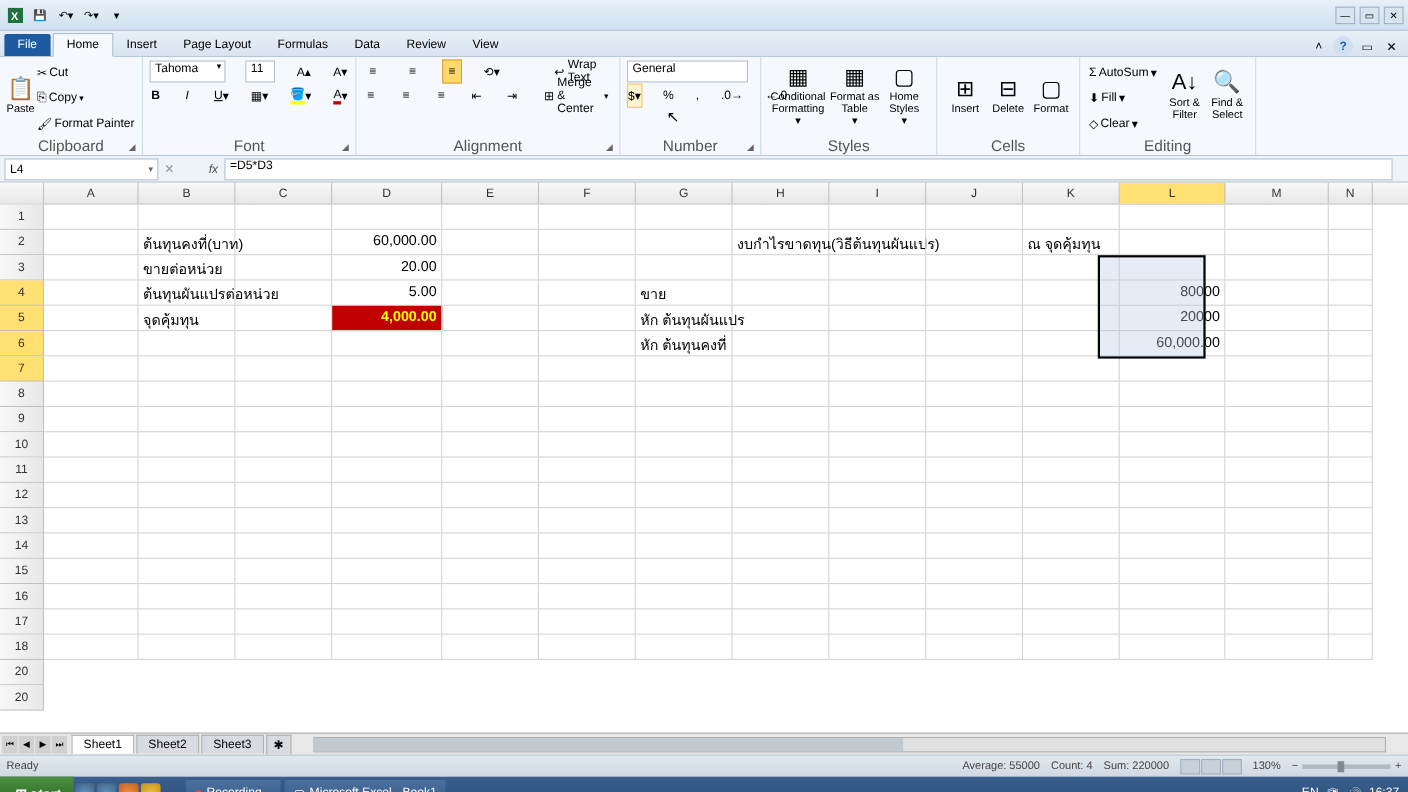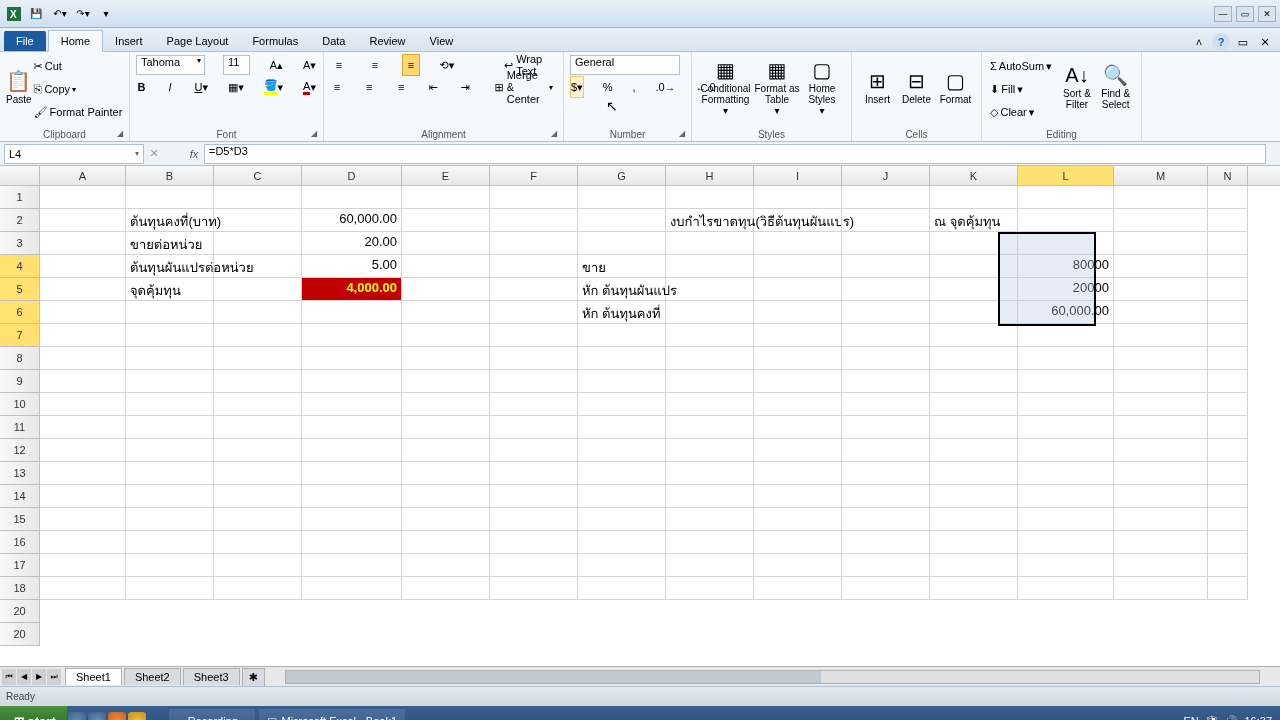--- a/index.html
+++ b/index.html
@@ -14,21 +14,21 @@
 
 .ribbon-tabs { height: 24px; background: linear-gradient(#e8f0f8,#d8e4f0); display:flex; align-items:flex-end; border-bottom:1px solid #b0c0d0; padding-left:4px; }
 .ribbon-tab { padding: 4px 12px; font-size:11px; cursor:pointer; }
 .ribbon-tab.file { background:#1d5ba0; color:#fff; border-radius:2px 2px 0 0; margin-right:2px; }
 .ribbon-tab.active { background:#f5f8fc; border:1px solid #b0c0d0; border-bottom:1px solid #f5f8fc; margin-bottom:-1px; }
 .ribbon-tabs-right { margin-left:auto; display:flex; gap:4px; padding-right:6px; }
 .ribbon-help { width:18px; height:18px; display:flex; align-items:center; justify-content:center; }
 
 .ribbon { height: 90px; background:#f5f8fc; border-bottom:1px solid #b0c0d0; display:flex; }
 .ribbon-group { border-right:1px solid #d0dce8; padding:2px 6px 0 6px; display:flex; flex-direction:column; position:relative; }
-.ribbon-group-label { position:absolute; bottom:1px; left:0; right:0; text-align:center; font-size:10px; color:#555;margin-top:32px; }
+.ribbon-group-label { position:absolute; bottom:1px; left:0; right:0; text-align:center; font-size:14px; color:#555;margin-top:32px; }
 .ribbon-group-launcher { position:absolute; bottom:2px; right:2px; width:10px; height:10px; font-size:8px; color:#666; }
 .ribbon-row { display:flex; align-items:center; gap:18px; height:22px; }
 .ribbon-big { display:flex; flex-direction:column; align-items:center; justify-content:center; width:42px; height:66px; font-size:10px; text-align:center; line-height:1.1; }
 .ribbon-big .icon { font-size:20px; margin-bottom:2px; }
 .rbtn { width:22px; height:22px; display:flex; align-items:center; justify-content:center; border:1px solid transparent; font-size:11px; }
 .rbtn.active { background:#ffd870; border-color:#e0a030; }
 .rbtn.hover-state { border-color:#f0c860; background:#fff3d0; }
 .font-select { width:94px; height:20px; border:1px solid #b0c0d0; background:#fff; padding:0 14px 0 4px; font-size:11px; position:relative; }
 .size-select { width:32px; height:20px; border:1px solid #b0c0d0; background:#fff; padding:0 10px 0 4px; font-size:11px; }
 .num-select { width:110px; height:20px; border:1px solid #b0c0d0; background:#fff; padding:0 14px 0 4px; font-size:11px; }
@@ -620,20 +620,38 @@
   <div class="sheet-tab inactive">Sheet2</div>
   <div class="sheet-tab inactive">Sheet3</div>
   <div class="sheet-tab inactive" style="padding:2px 6px;">✱</div>
   <div class="hscroll">
       <div class="hscroll-thumb"></div>
     </div>
 </div>
 
 <div class="status-bar">
   <span>Ready</span>
+  <div class="status-right">
+    <span>Average: 55000</span>
+    <span>Count: 4</span>
+    <span>Sum: 220000</span>
+    <div class="view-btns">
+      <span></span>
+      <span></span>
+      <span></span>
+    </div>
+    <span>130%</span>
+    <div class="zoom">
+      <span>−</span>
+      <div class="zoom-slider">
+          <div class="zoom-thumb"></div>
+        </div>
+      <span>+</span>
+    </div>
+  </div>
 </div>
 
 <div class="taskbar">
   <div class="start-btn">
     <span>⊞</span>
     <span>start</span>
   </div>
   <div class="ql-icon"></div>
   <div class="ql-icon"></div>
   <div class="ql-icon" style="background:radial-gradient(#f09040,#c06020);"></div>

